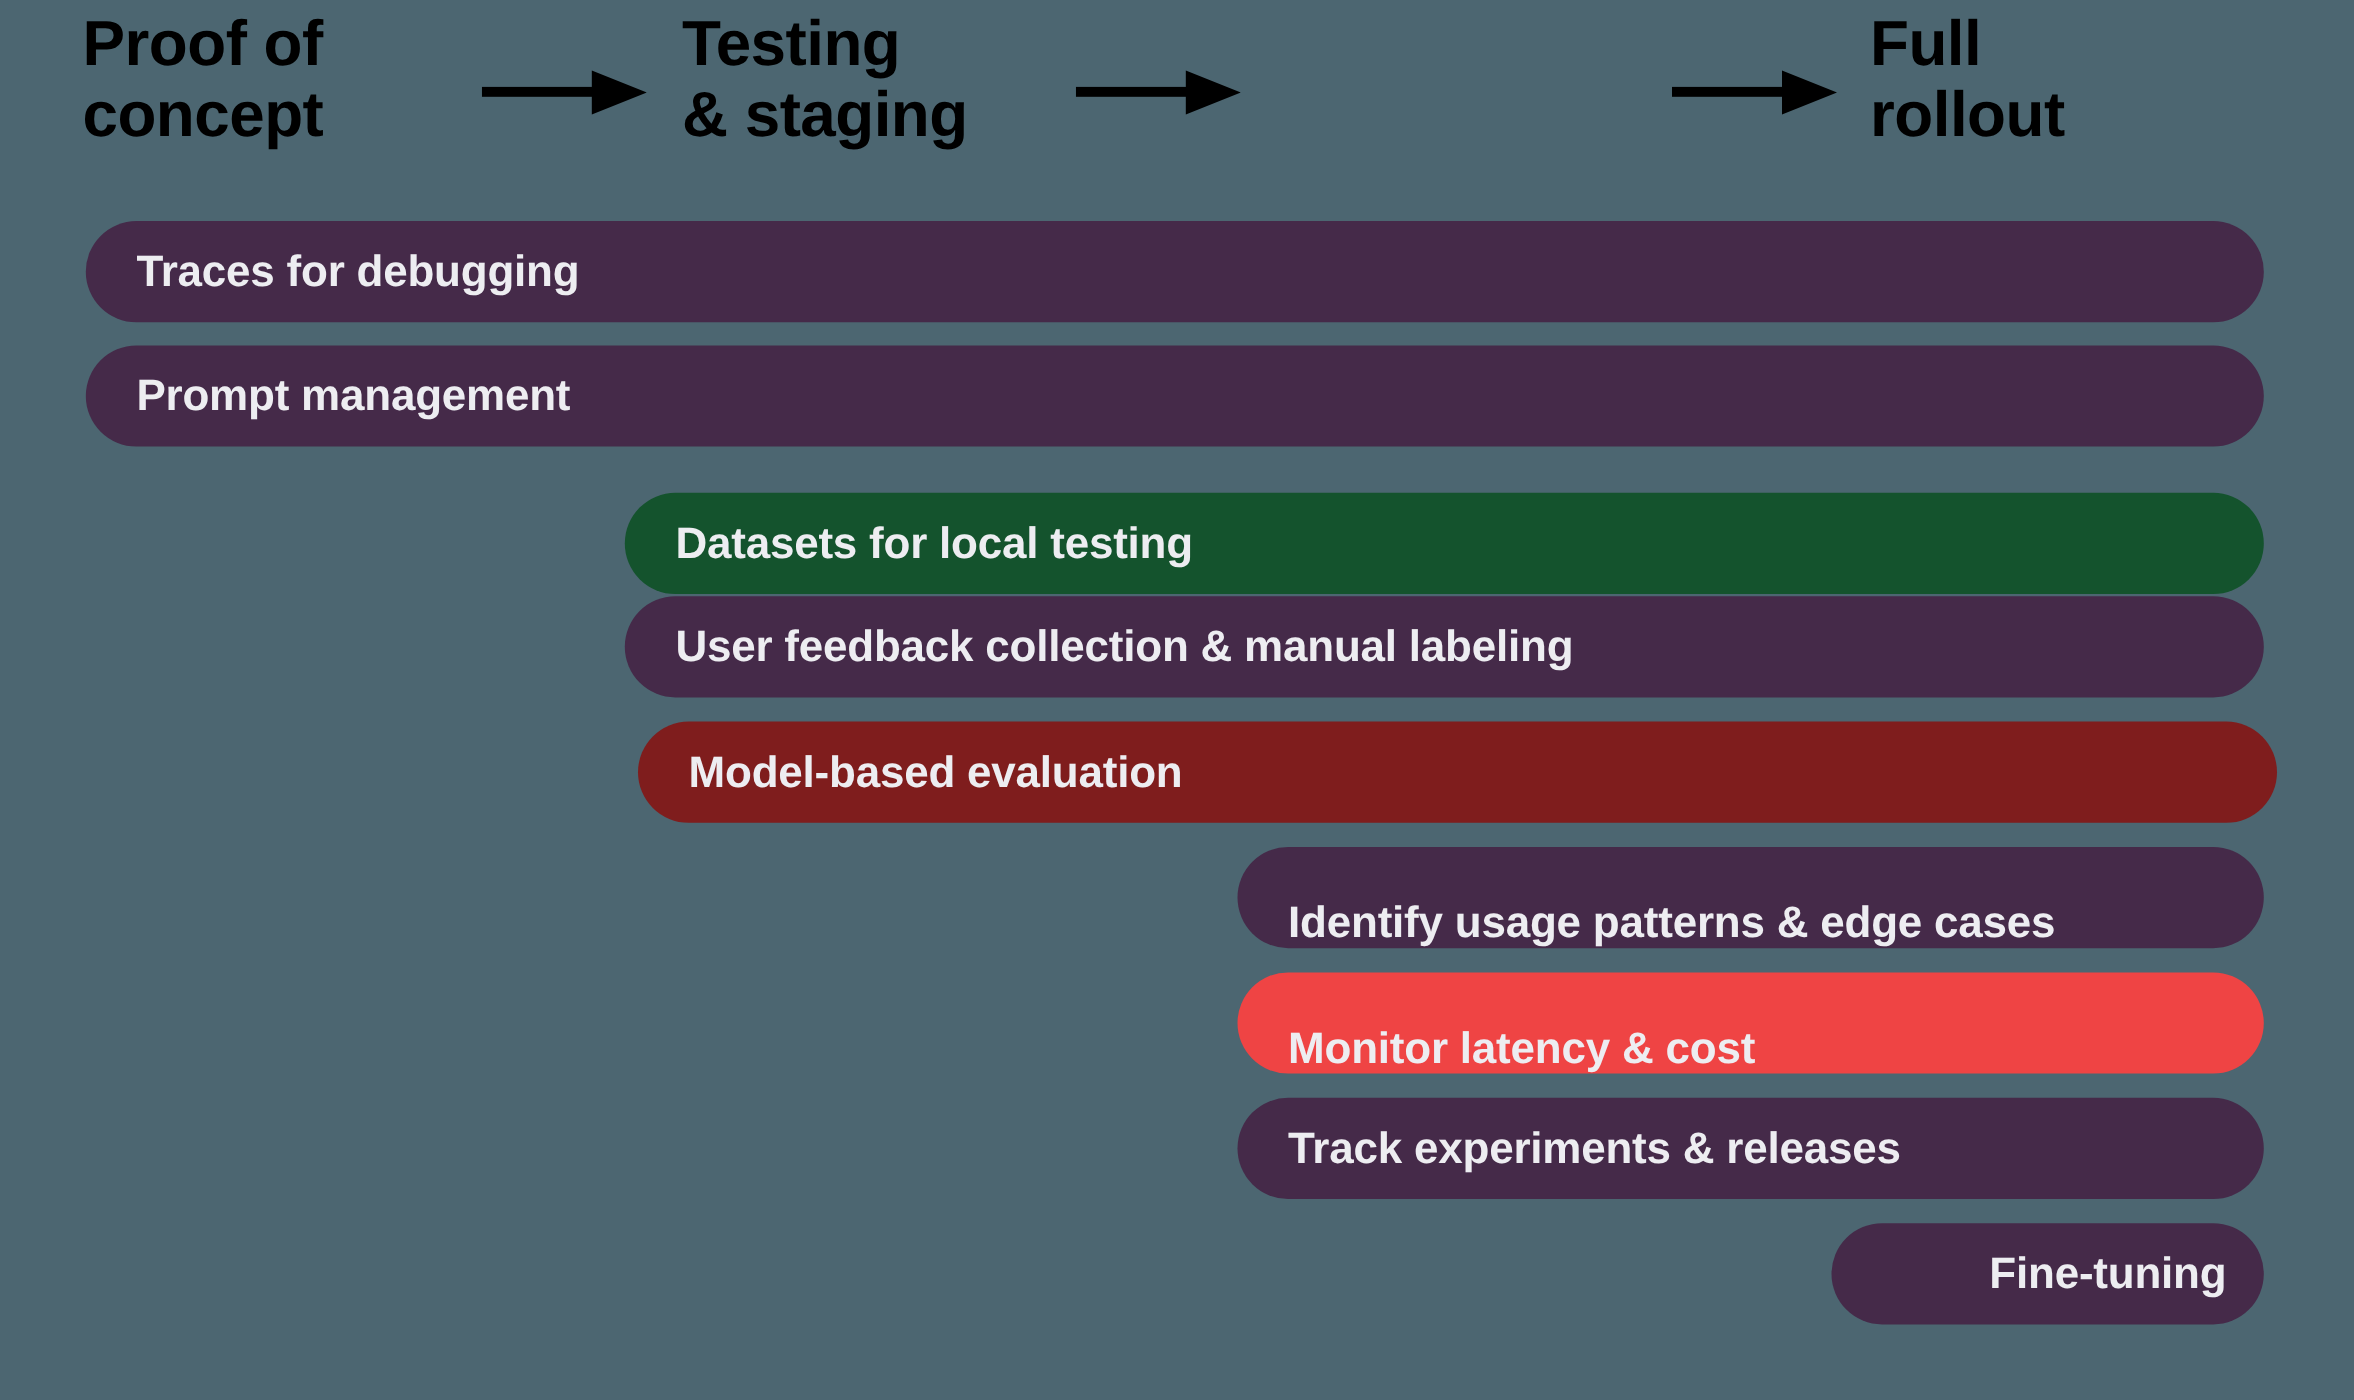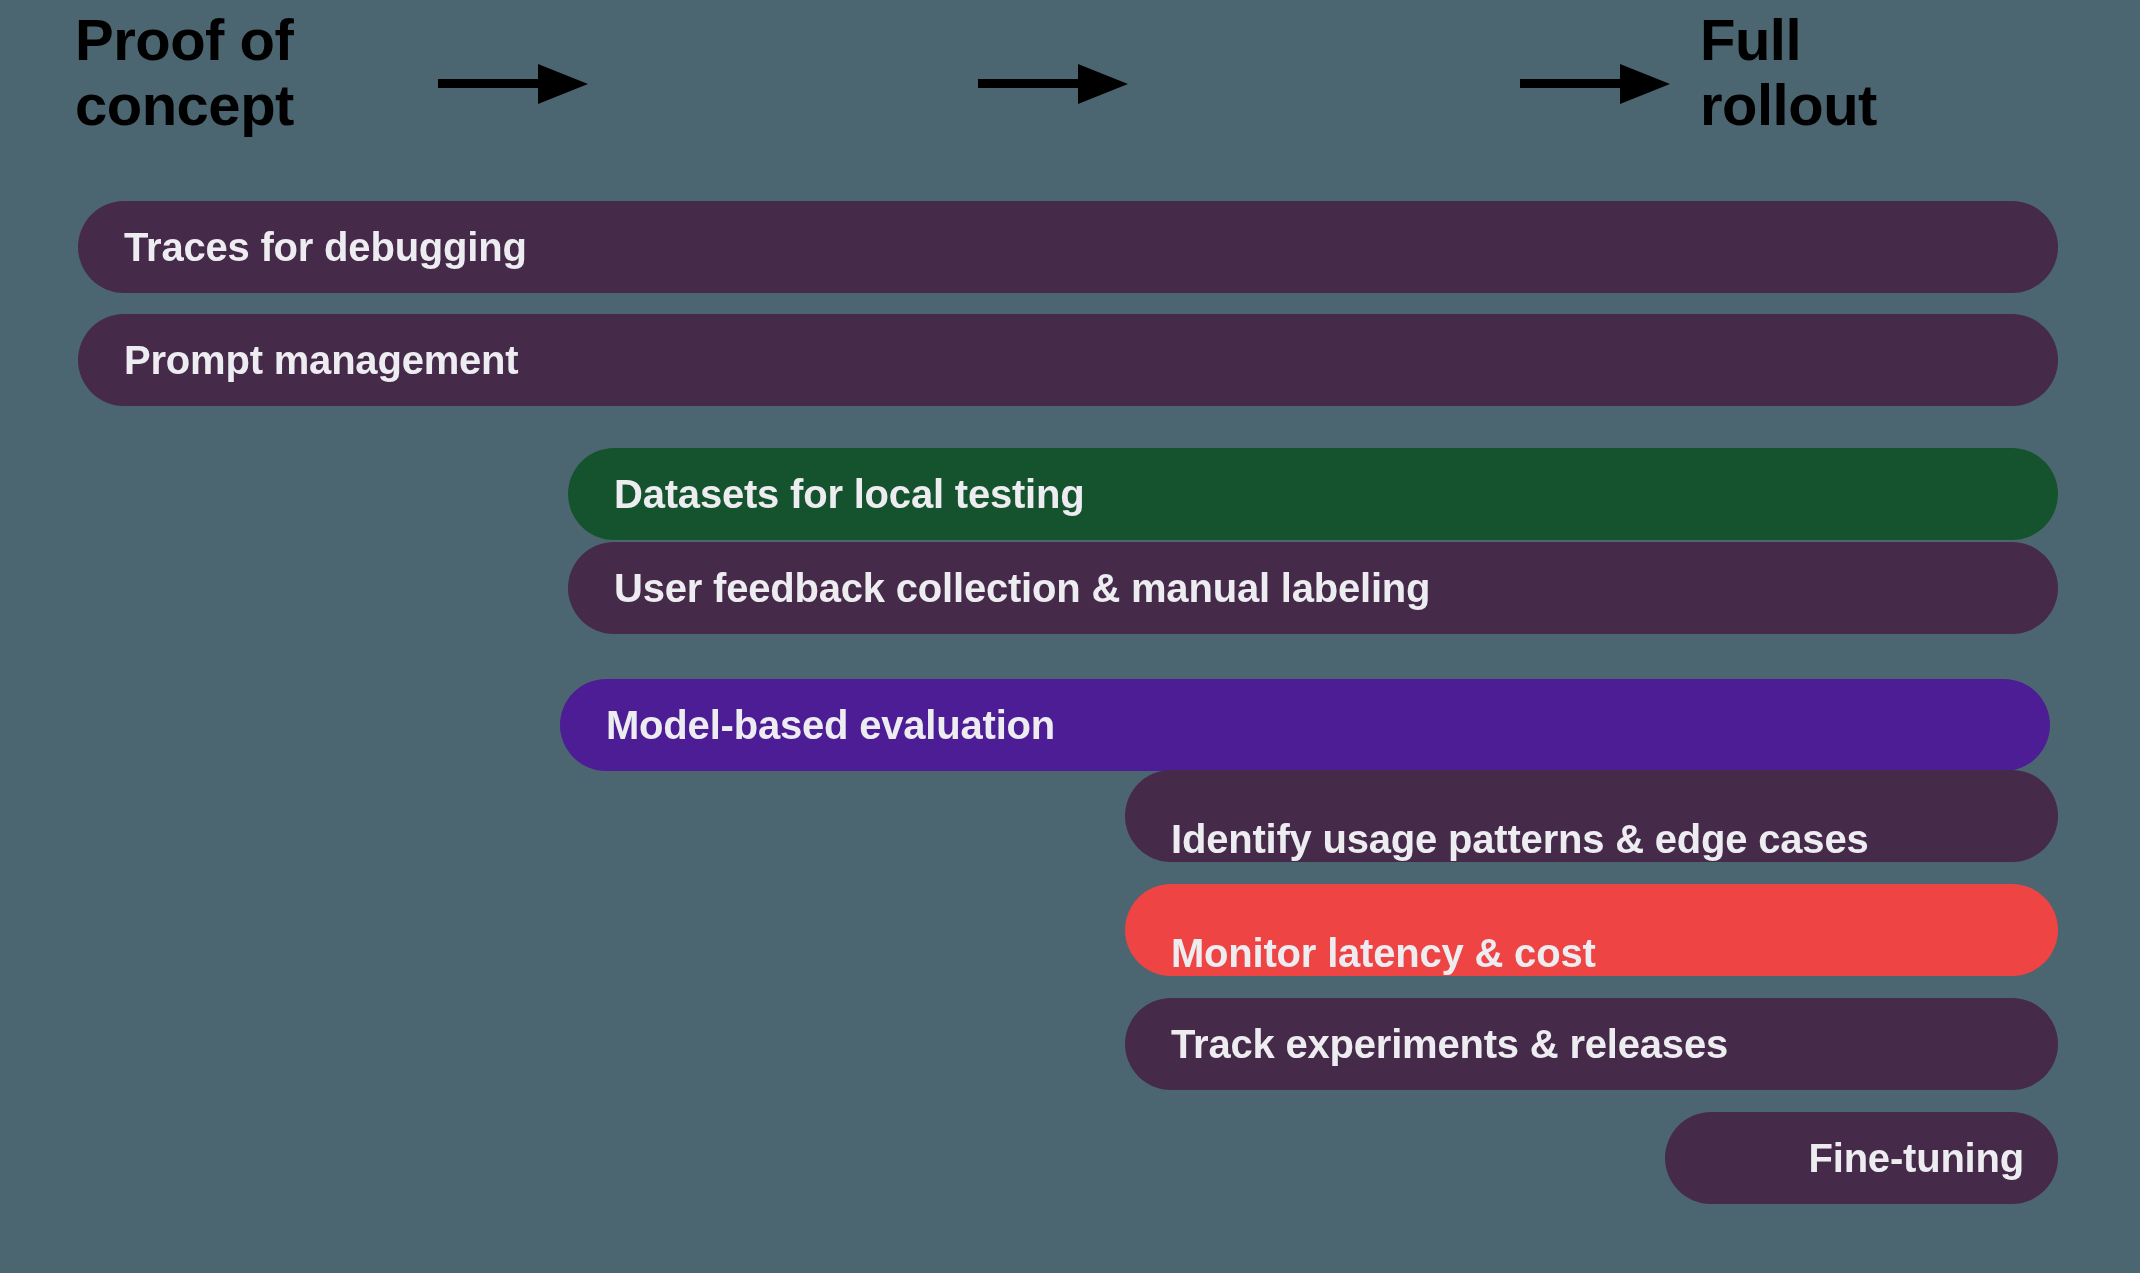--- a/index.html
+++ b/index.html
@@ -90,20 +90,21 @@
 
     <div class="phase phase-0">Proof of<br>concept</div>
 
     <div class="arrow arrow-0">
       <svg viewBox="0 0 150 44" xmlns="http://www.w3.org/2000/svg" aria-hidden="true">
         <rect x="0" y="17" width="112" height="9" fill="#000000"></rect>
         <polygon points="100,2 150,22 100,42" fill="#000000"></polygon>
       </svg>
     </div>
 
+    <div class="phase phase-1">Testing<br>&amp; staging</div>
 
     <div class="arrow arrow-1">
       <svg viewBox="0 0 150 44" xmlns="http://www.w3.org/2000/svg" aria-hidden="true">
         <rect x="0" y="17" width="112" height="9" fill="#000000"></rect>
         <polygon points="100,2 150,22 100,42" fill="#000000"></polygon>
       </svg>
     </div>
 
 
     <div class="arrow arrow-2">
@@ -123,21 +124,21 @@
       </div>
       <div class="pill" style="left: 78px; width: 1980px; top: 314px; background: rgb(69, 42, 73);">
         <span class="pill-label" style="color: rgb(237, 237, 241);">Prompt management</span>
       </div>
       <div class="pill" style="left: 568px; width: 1490px; top: 448px; background: #14532d;">
         <span class="pill-label" style="color: rgb(237, 237, 241);">Datasets for local testing</span>
       </div>
       <div class="pill" style="left: 568px; width: 1490px; top: 542px; background: rgb(69, 42, 73);">
         <span class="pill-label" style="color: rgb(237, 237, 241);">User feedback collection &amp; manual labeling</span>
       </div>
-      <div class="pill" style="left: 560px; width: 1490px; top: 656px; background: #4c1d95; margin-top: 23px;">
+      <div class="pill" style="left: 580px; width: 1490px; top: 656px; background: #7f1d1d;">
         <span class="pill-label" style="color: rgb(237, 237, 241);">Model-based evaluation</span>
       </div>
       <div class="pill" style="left: 1125px; width: 933px; top: 770px; background: rgb(69, 42, 73);">
         <span class="pill-label" style="color: rgb(237, 237, 241); margin-top: 46px;">Identify usage patterns &amp; edge cases</span>
       </div>
       <div class="pill" style="left: 1125px; width: 933px; top: 884px; background: #ef4444; align-items: flex-end;">
         <span class="pill-label" style="color: rgb(237, 237, 241);">Monitor latency &amp; cost</span>
       </div>
       <div class="pill" style="left: 1125px; width: 933px; top: 998px; background: rgb(69, 42, 73);">
         <span class="pill-label" style="color: rgb(237, 237, 241);">Track experiments &amp; releases</span>

